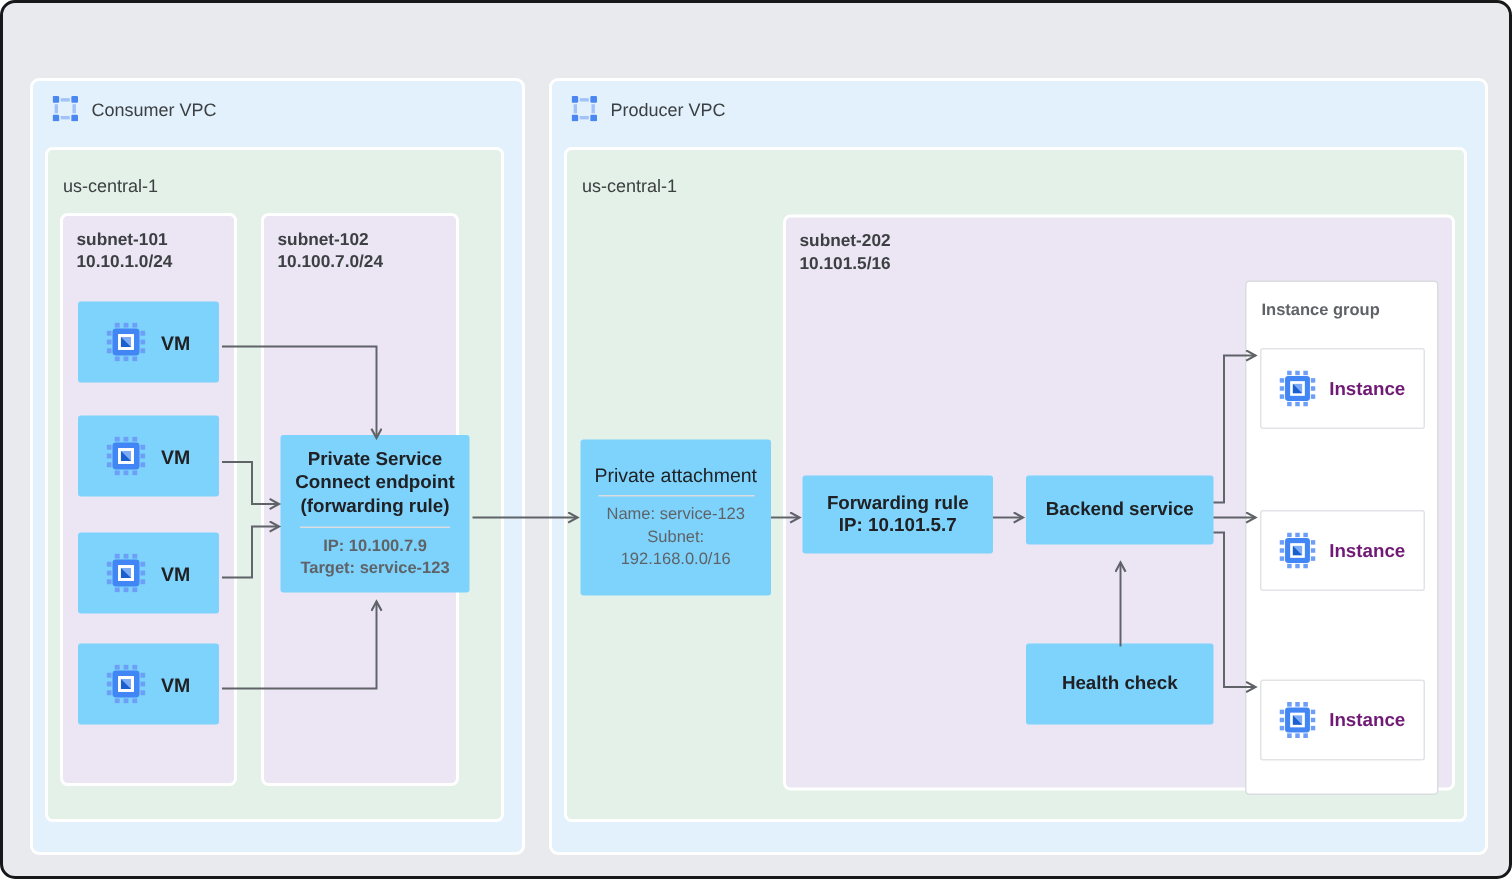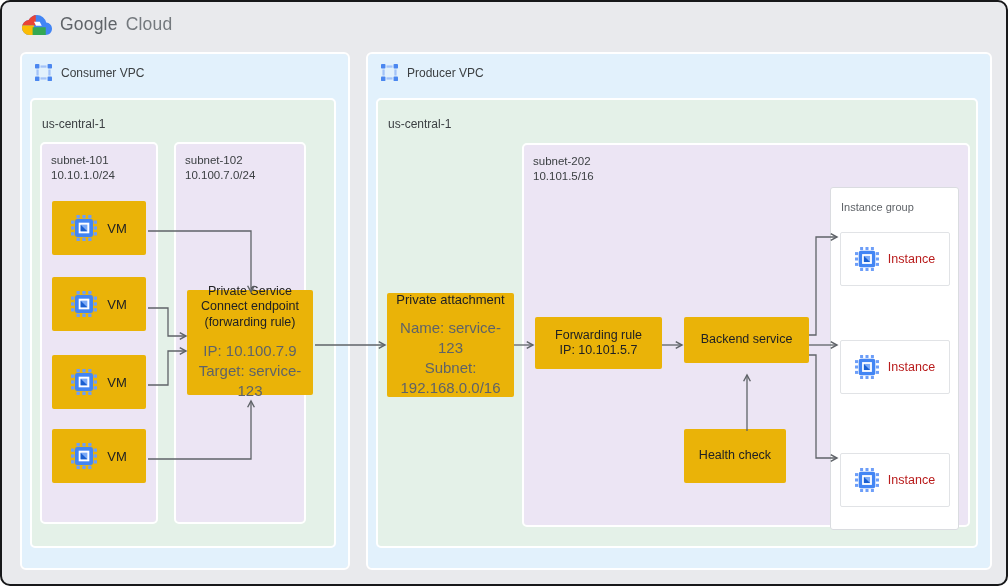--- a/index.html
+++ b/index.html
@@ -16,36 +16,36 @@
   
   .logo { position:absolute; left:20px; top:12px; display:flex; align-items:center; gap:8px; }
   .logo-google { font-size:17.5px; color:#5F6368; letter-spacing:.2px; }
   .logo-cloud  { font-size:17.5px; color:#74797E; letter-spacing:.2px; }
   
   .vpc { position:absolute; background:#E2F1FC; outline:2px solid #fff; border-radius:4px;padding-left:20px; }
   .vpc-header { position:absolute; left:13px; top:10px; display:flex; align-items:center; gap:9px;
                 font-size:12px; color:#3C4043; }
   .region { position:absolute; background:#E4F1E8; outline:2px solid #fff; border-radius:3px; }
   .region-label { position:absolute; left:10px; top:17px; font-size:12px; color:#3C4043; }
-  .subnet { position:absolute; background:#ECE5F4; outline:2px solid #fff; border-radius:3px; }
+  .subnet { position:absolute; background:#ECE5F4; outline:2px solid #fff; border-radius:3px;font-weight:bold; }
   .subnet-label { position:absolute; left:9px; top:9px; font-size:11.5px; color:#3C4043; line-height:1.34; }
   
-  .wbox { position:absolute; background:#eab308; border-radius:2px;
+  .wbox { position:absolute; background:#7dd3fc; border-radius:2px;
           display:flex; flex-direction:column; align-items:center; justify-content:center; text-align:center; }
   .node { flex-direction:row; gap:10px; }
   .node-label { font-size:13px; color:#202124; }
   .title { font-size:12.5px; color:#202124; line-height:1.24; }
   .title-lg { font-size:13px; color:#202124; }
   .divider { width:78%; height:1px; background:#DADCE0; margin:6px auto 5px auto; }
-  .detail { font-size:15px; color:#5F6368; line-height:1.34; }
+  .detail { font-size:11px; color:#5F6368; line-height:1.34; }
   .igroup { position:absolute; background:#fff; border:1px solid #DADCE0; border-radius:3px; }
   .igroup-label { position:absolute; left:10px; top:13px; font-size:11px; color:#5F6368; }
   .instance { position:absolute; background:#fff; border:1px solid #E1E3E6; border-radius:2px;
               display:flex; align-items:center; justify-content:center; gap:9px;
-              font-size:12.5px; color:#b91c1c; }
+              font-size:12.5px; color:#701a75; }
   .arrows { position:absolute; left:0; top:0; width:1008px; height:586px; z-index:6; pointer-events:none; }
   .icon { flex:0 0 auto; }
 </style>
 </head>
 <body>
 
 <svg width="0" height="0" style="position:absolute" aria-hidden="true">
   <defs>
     <symbol id="ic-compute" viewBox="0 0 24 24">
       <g fill="#6D9EF8">
@@ -79,38 +79,20 @@
         <rect x="13.3" y="0" width="4.7" height="4.7" rx="0.9"></rect>
         <rect x="0" y="13.3" width="4.7" height="4.7" rx="0.9"></rect>
         <rect x="13.3" y="13.3" width="4.7" height="4.7" rx="0.9"></rect>
       </g>
     </symbol>
   </defs>
 </svg>
 
 <div class="stage">
 
-  <div class="logo">
-    <svg class="icon" width="30" height="20" viewBox="0 4 24 16">
-      <defs>
-          <clipPath id="cloudclip">
-        <path d="M19.35 10.04A7.49 7.49 0 0 0 12 4C9.11 4 6.6 5.64 5.35 8.04A5.994 5.994 0 0 0 0 14c0 3.31 2.69 6 6 6h13c2.76 0 5-2.24 5-5 0-2.64-2.05-4.78-4.65-4.96z"></path>
-      </clipPath>
-        </defs>
-      <g clip-path="url(#cloudclip)">
-        <rect x="0" y="4" width="24" height="16" fill="#4285F4"></rect>
-        <rect x="0" y="4" width="11" height="8.3" fill="#EA4335"></rect>
-        <rect x="0" y="12.3" width="9.5" height="8" fill="#FBBC05"></rect>
-        <rect x="8.5" y="13.8" width="10.5" height="6.5" fill="#34A853"></rect>
-        <polygon points="9.6,9.4 14.2,9.4 15.8,12.6 11.2,12.6" fill="#fff"></polygon>
-      </g>
-    </svg>
-    <span class="logo-google">Google</span>
-    <span class="logo-cloud">Cloud</span>
-  </div>
 
   <div class="vpc" style="left:20px; top:52px; width:326px; height:514px;">
     <div class="vpc-header">
       <svg class="icon" width="17" height="17">
           <use href="#ic-vpc"></use>
         </svg>
       <span>Consumer VPC</span>
     </div>
 
     <div class="region" style="left:10px; top:46px; width:302px; height:446px;">
@@ -197,21 +179,21 @@
 
         <div class="wbox" style="left:11px; top:172px; width:127px; height:52px;">
           <div class="title">Forwarding rule</div>
           <div class="title">IP: 10.101.5.7</div>
         </div>
 
         <div class="wbox" style="left:160px; top:172px; width:125px; height:46px;">
           <div class="title">Backend service</div>
         </div>
 
-        <div class="wbox" style="left:160px; top:284px; width:102px; height:54px;">
+        <div class="wbox" style="left:160px; top:284px; width:125px; height:54px;">
           <div class="title">Health check</div>
         </div>
 
         <div class="igroup" style="left:306px; top:18px; width:129px; height:343px;margin-top:24px;">
           <div class="igroup-label">Instance group</div>
           <div class="instance" style="left:9px; top:44px; width:110px; height:54px;">
             <svg class="icon" width="24" height="24">
                 <use href="#ic-compute"></use>
               </svg>
             <span>Instance</span>

